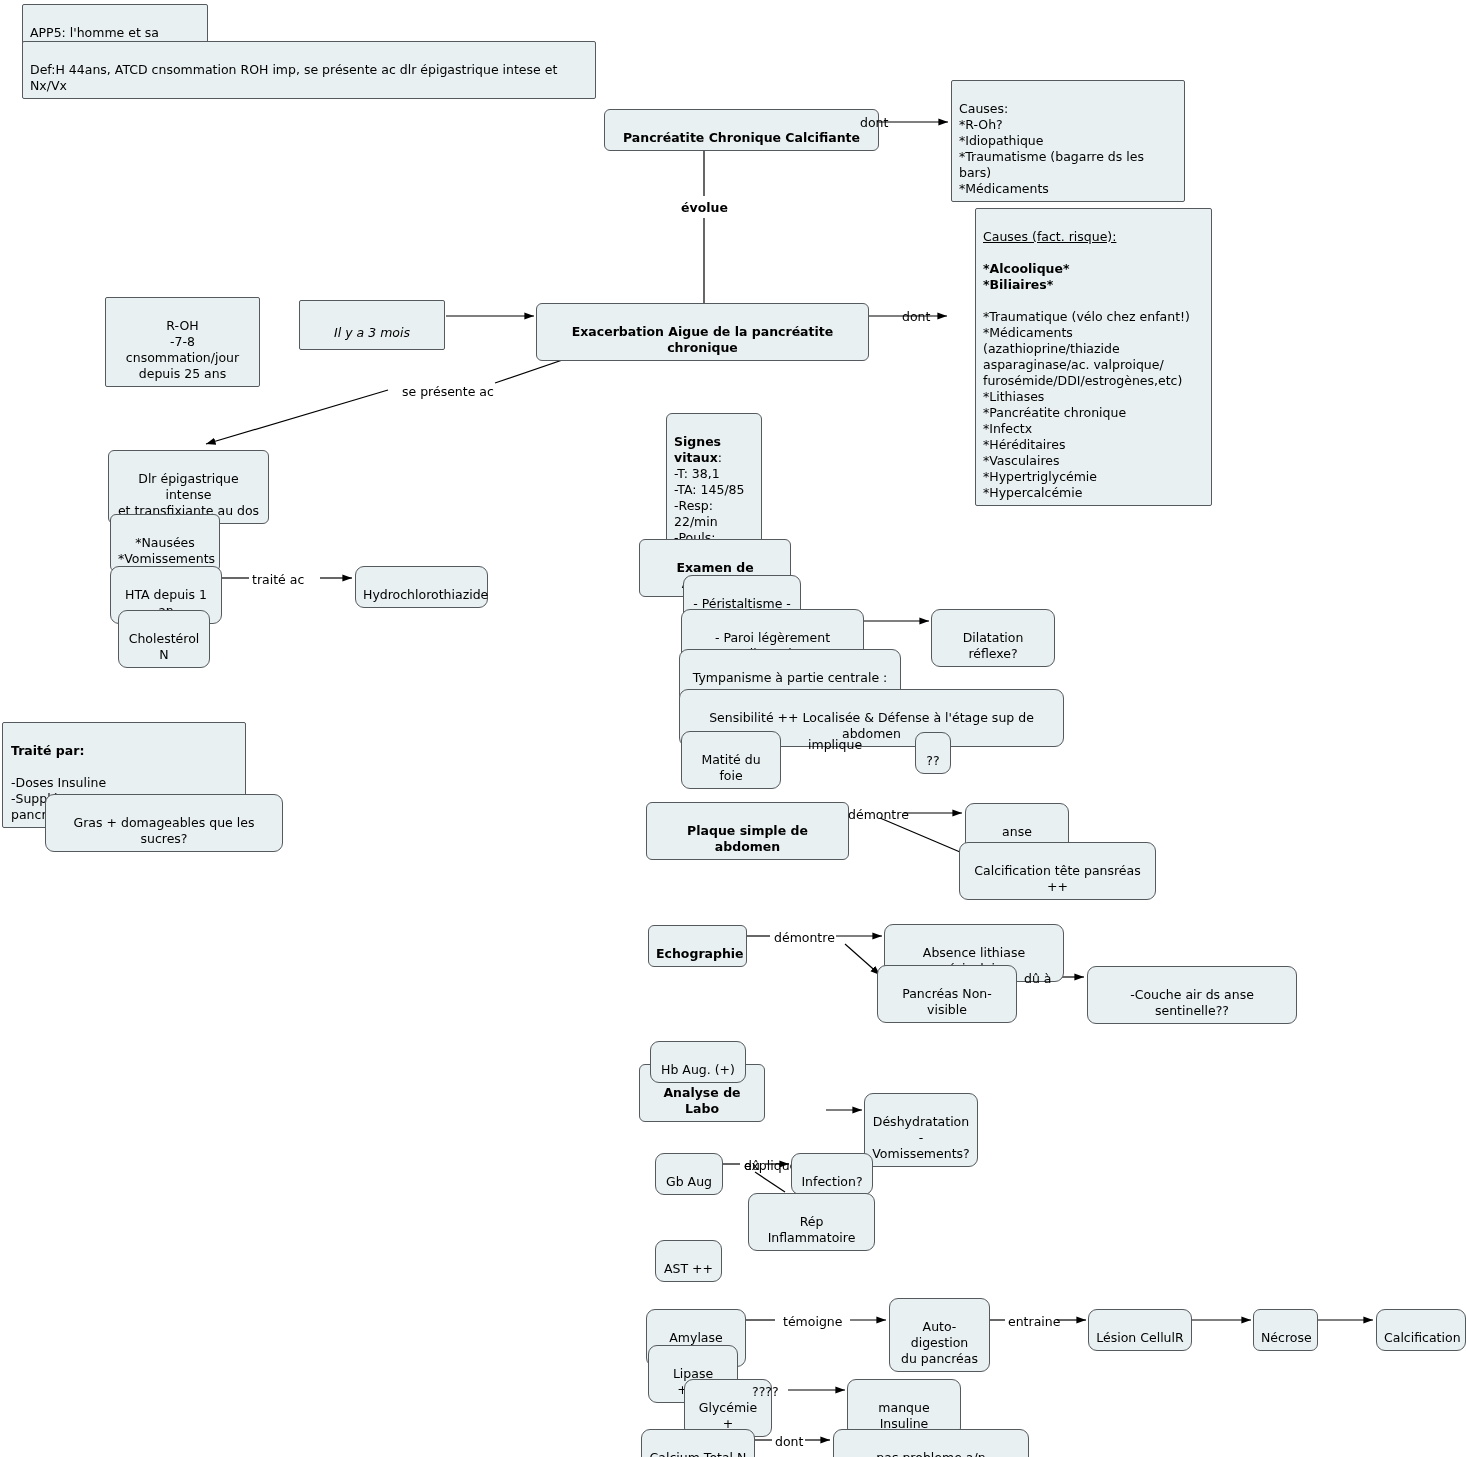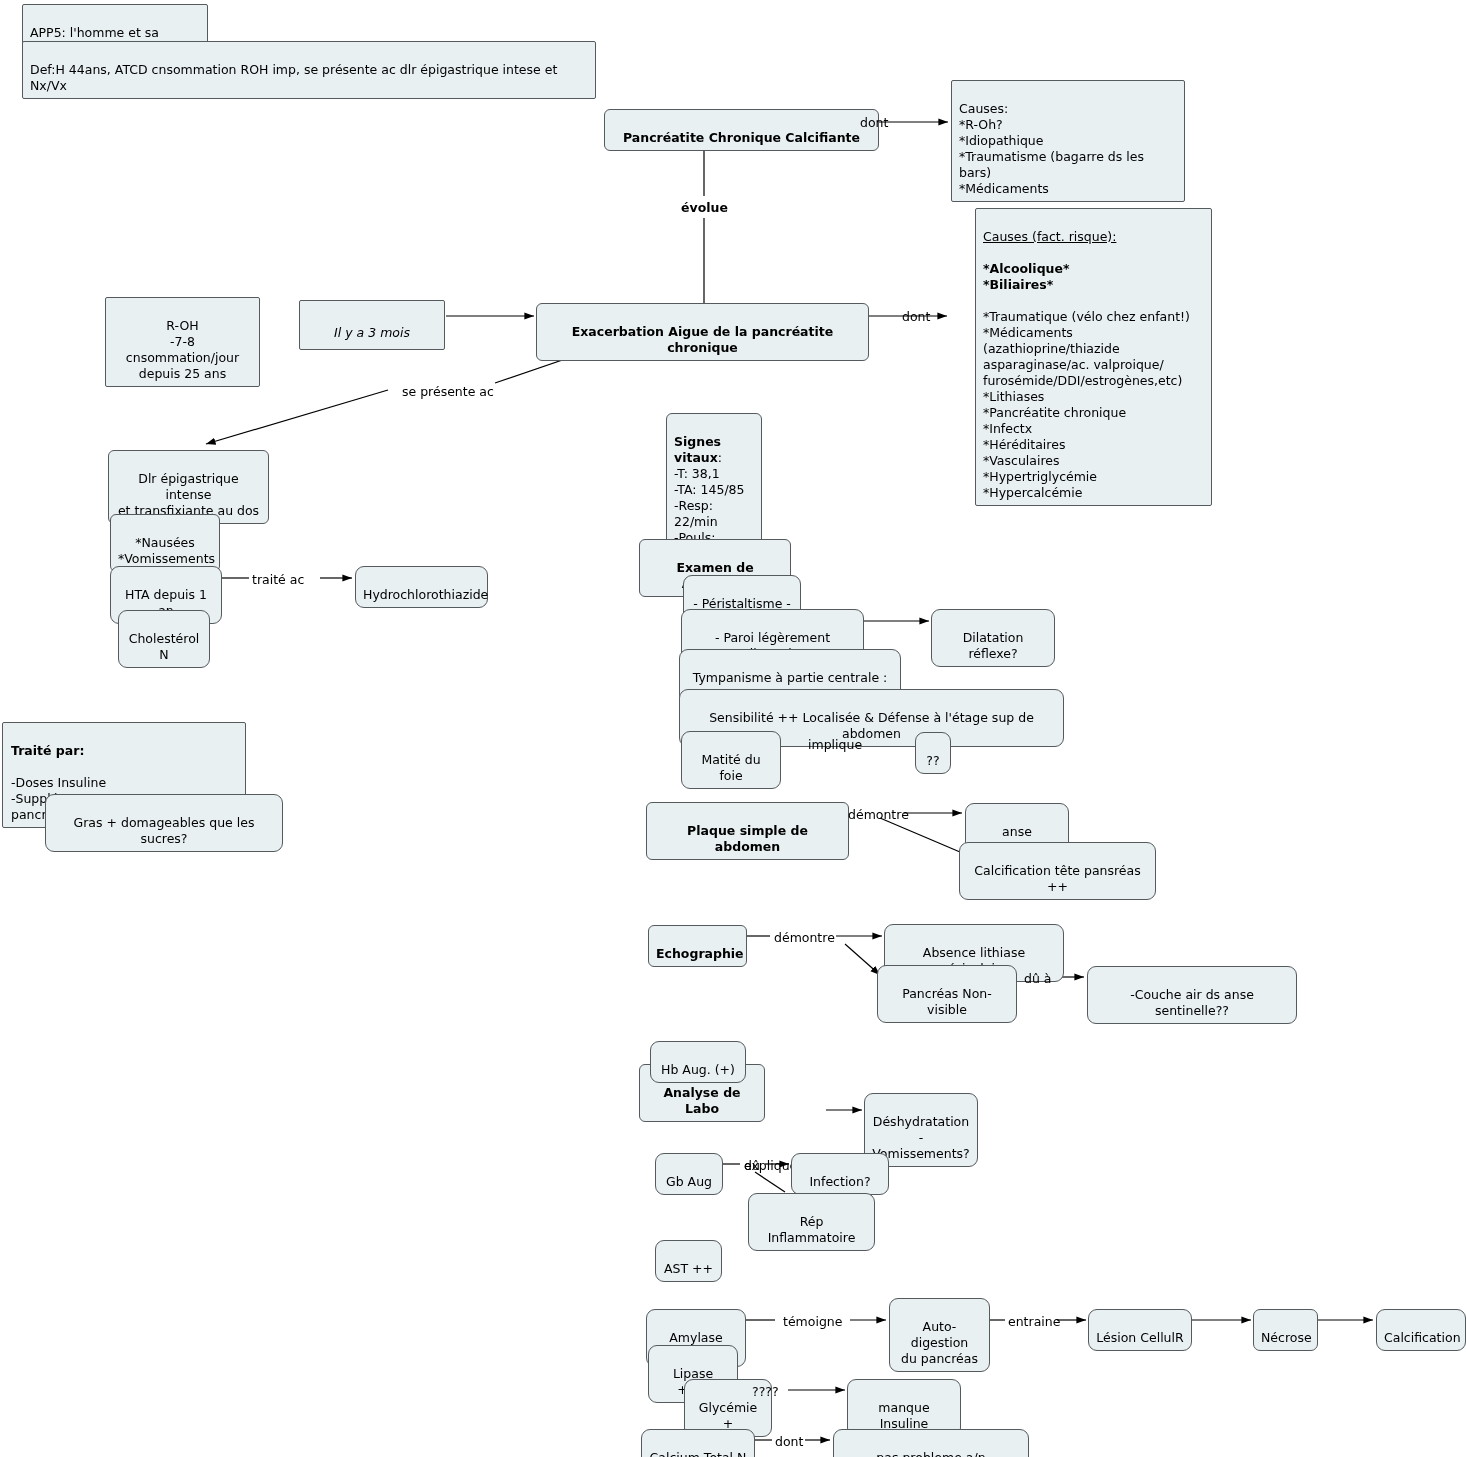--- a/index.html
+++ b/index.html
@@ -293,21 +293,21 @@
     <span>Déshydratation
 -Vomissements?</span>
   </div>
 
   <div class="node center pill" style="left:655px; top:1153px; width:68px;">
     <span>Gb Aug</span>
   </div>
   <div class="label" style="left:744px; top:1158px;">
     <span>dû</span>
   </div>
-  <div class="node center pill" style="left:791px; top:1153px; width:98px;">
+  <div class="node center pill" style="left:791px; top:1153px; width:82px;">
     <span>Infection?</span>
   </div>
   <div class="node center pill" style="left:748px; top:1193px; width:127px;">
     <span>Rép Inflammatoire</span>
   </div>
 
   <div class="node center pill" style="left:655px; top:1240px; width:67px;">
     <span>AST ++</span>
   </div>
   <div class="node center pill" style="left:655px; top:1272px; width:67px;margin-top:45px;">

